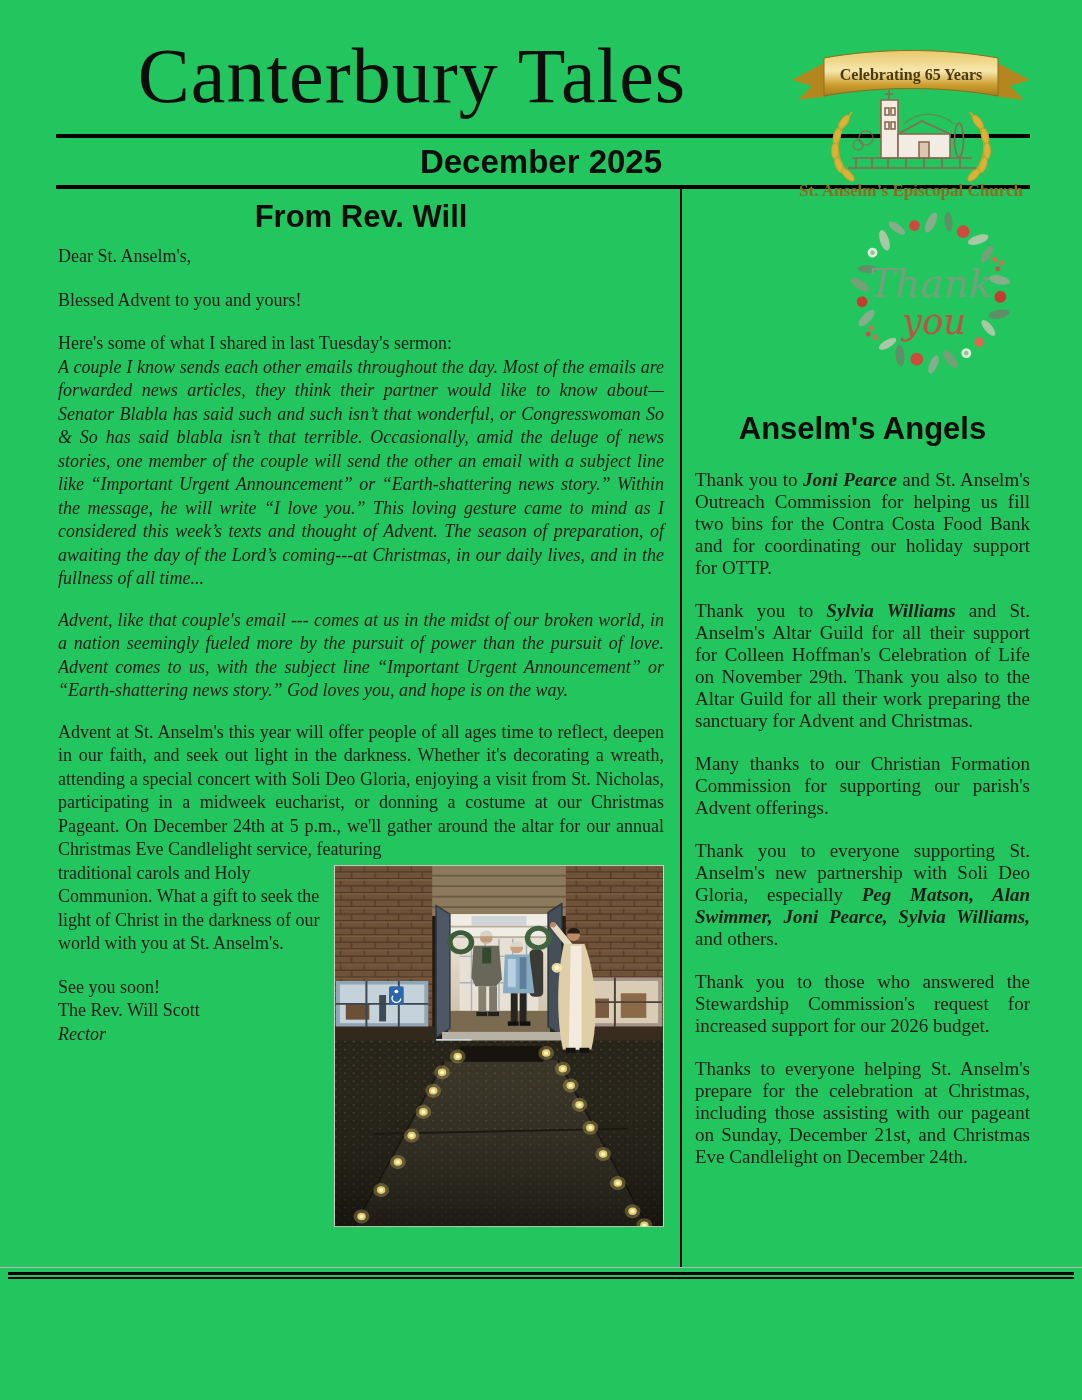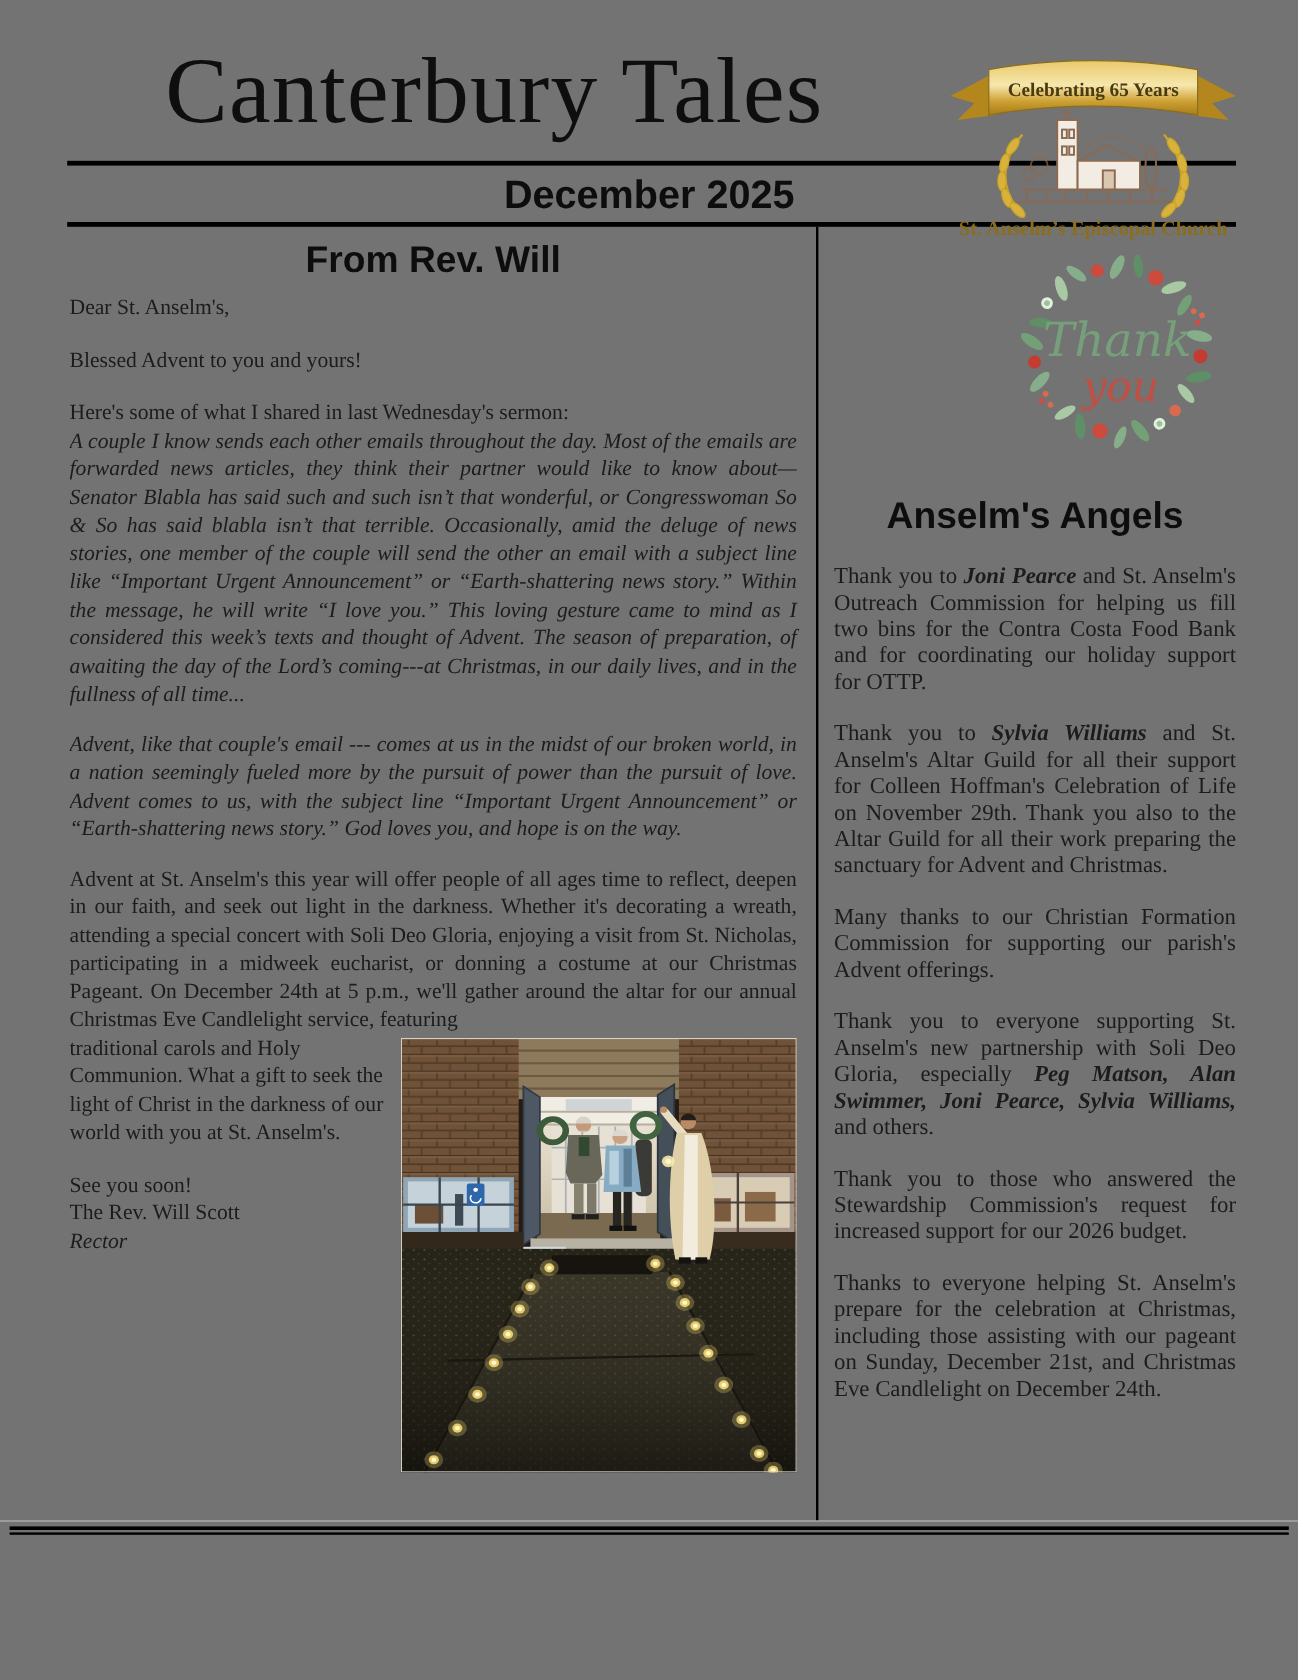--- a/index.html
+++ b/index.html
@@ -1,18 +1,18 @@
 <!DOCTYPE html>
 <html><head>
 <meta charset="utf-8">
 <style>
   * { margin:0; padding:0; box-sizing:border-box; }
   body { width:1082px; height:1400px; background:#fff; overflow:hidden;
          font-family:"Liberation Serif","DejaVu Serif",serif; color:#1c1c1c; }
-  .page { width:1082px; height:1400px; position:relative; background:#737373; }
+  .page { width:1082px; height:1400px; position:relative; background:#22c55e; }
 
   
   .masthead { position:relative; padding-top:34px; }
   .nl-title { width:716px; margin-left:54px; text-align:center;
               font:400 78px/84px "Liberation Serif","DejaVu Serif",serif;
               letter-spacing:1px; color:#0e0e0e; }
   .logo-box { position:absolute; top:38px; right:46px; width:250px; height:168px; }
   .tagline { margin:16px 0 0 58px;
              font:bold 24px/28px "Liberation Sans","DejaVu Sans",sans-serif;
              letter-spacing:-0.3px; color:#0d0d0d; }
@@ -126,21 +126,21 @@
   <hr class="rule">
   <div class="issue-date">December 2025</div>
   <hr class="rule2">
 
   <main class="columns">
 
     <section class="col-left">
       <h2>From Rev. Will</h2>
       <p class="p-line">Dear St. Anselm's,</p>
       <p class="p-line">Blessed Advent to you and yours!</p>
-      <p class="p-intro">Here's some of what I shared in last Wednesday's sermon:</p>
+      <p class="p-intro">Here's some of what I shared in last Tuesday's sermon:</p>
       <p class="p-sermon">A couple I know sends each other emails throughout the day. Most of the emails are forwarded news articles, they think their partner would like to know about—Senator Blabla has said such and such isn’t that wonderful, or Congresswoman So &amp; So has said blabla isn’t that terrible. Occasionally, amid the deluge of news stories, one member of the couple will send the other an email with a subject line like “Important Urgent Announcement” or “Earth-shattering news story.” Within the message, he will write “I love you.” This loving gesture came to mind as I considered this week’s texts and thought of Advent. The season of preparation, of awaiting the day of the Lord’s coming---at Christmas, in our daily lives, and in the fullness of all time...</p>
       <p class="p-sermon">Advent, like that couple's email --- comes at us in the midst of our broken world, in a nation seemingly fueled more by the pursuit of power than the pursuit of love. Advent comes to us, with the subject line “Important Urgent Announcement” or “Earth-shattering news story.” God loves you, and hope is on the way.</p>
       <p class="p-roman">Advent at St. Anselm's this year will offer people of all ages time to reflect, deepen in our faith, and seek out light in the darkness. Whether it's decorating a wreath, attending a special concert with Soli Deo Gloria, enjoying a visit from St. Nicholas, participating in a midweek eucharist, or donning a costume at our Christmas Pageant. On December 24th at 5 p.m., we'll gather around the altar for our annual Christmas Eve Candlelight service, featuring</p>
 
       <div class="wrap-block">
         <figure class="photo-fig">
           <svg width="330" height="362" viewBox="0 0 336 412" preserveAspectRatio="none">
             <defs>
               <pattern id="shg" width="24" height="16" patternUnits="userSpaceOnUse">
                 <rect width="24" height="16" fill="#6f5238"></rect>

